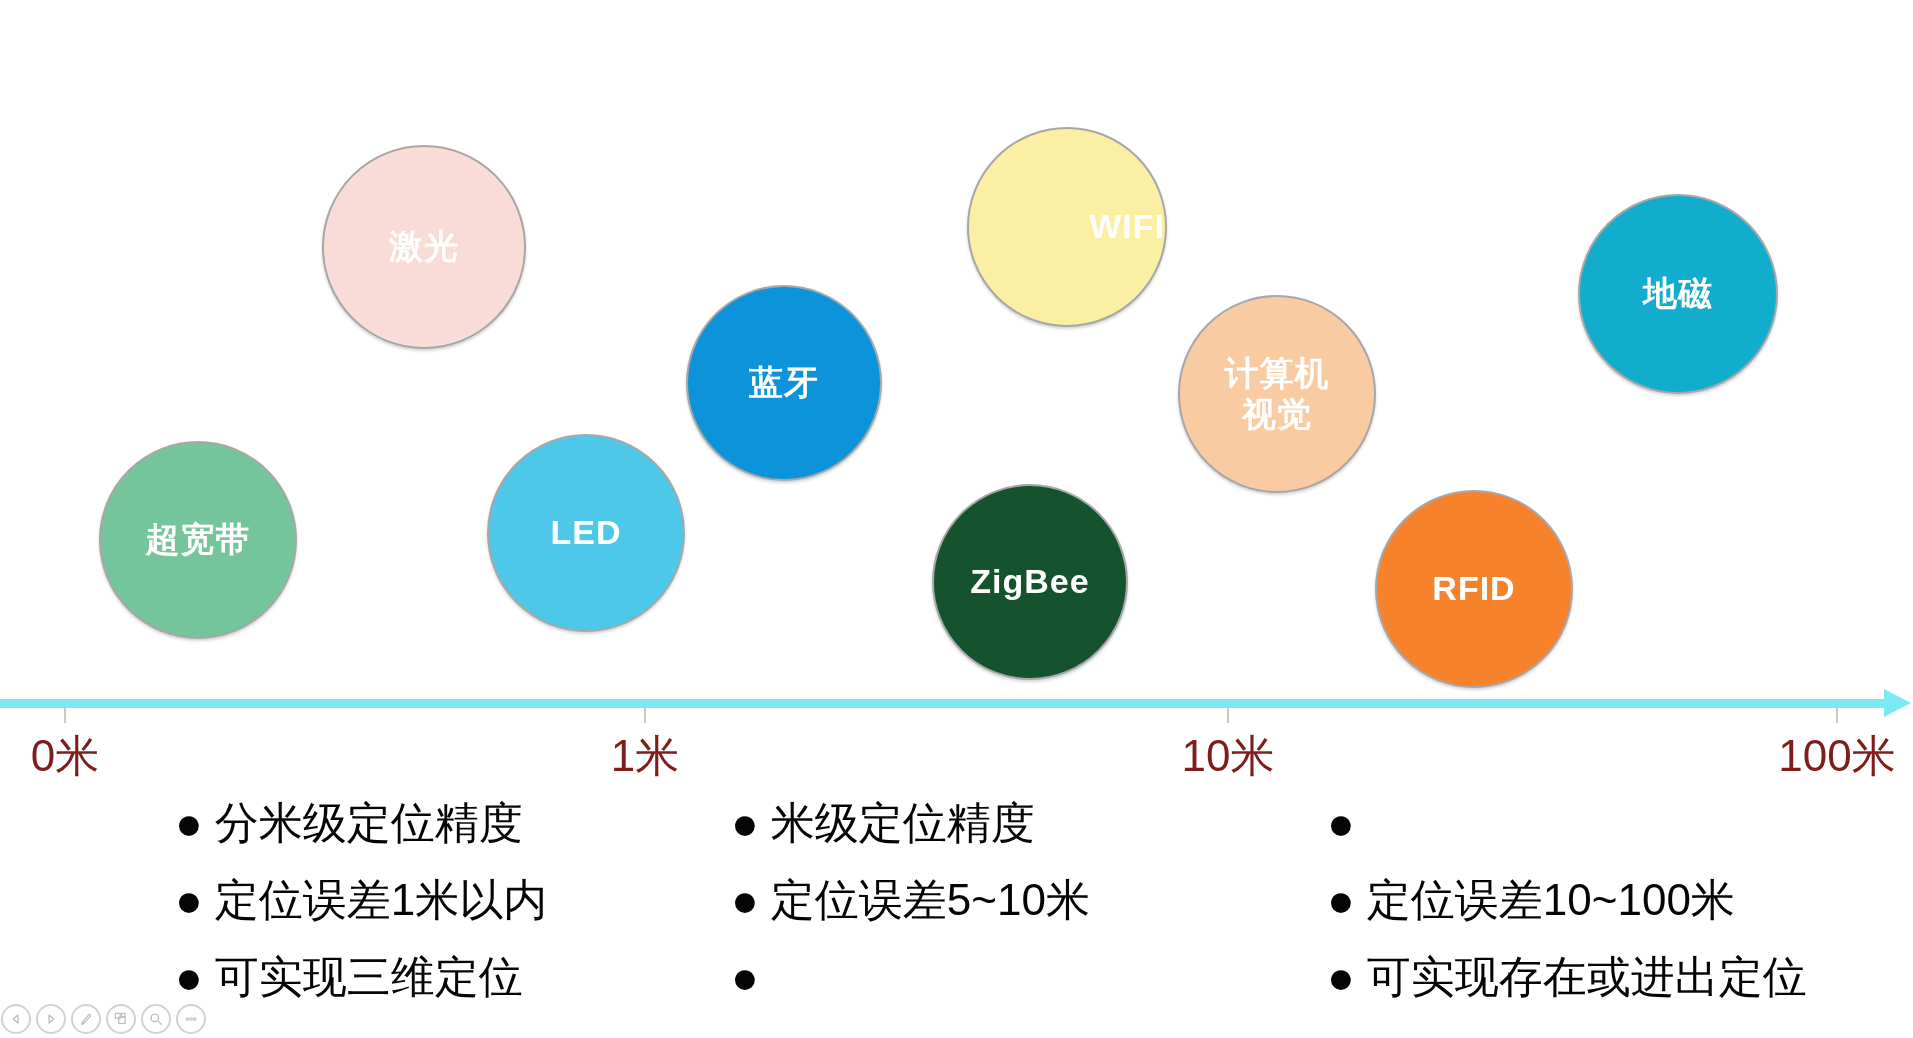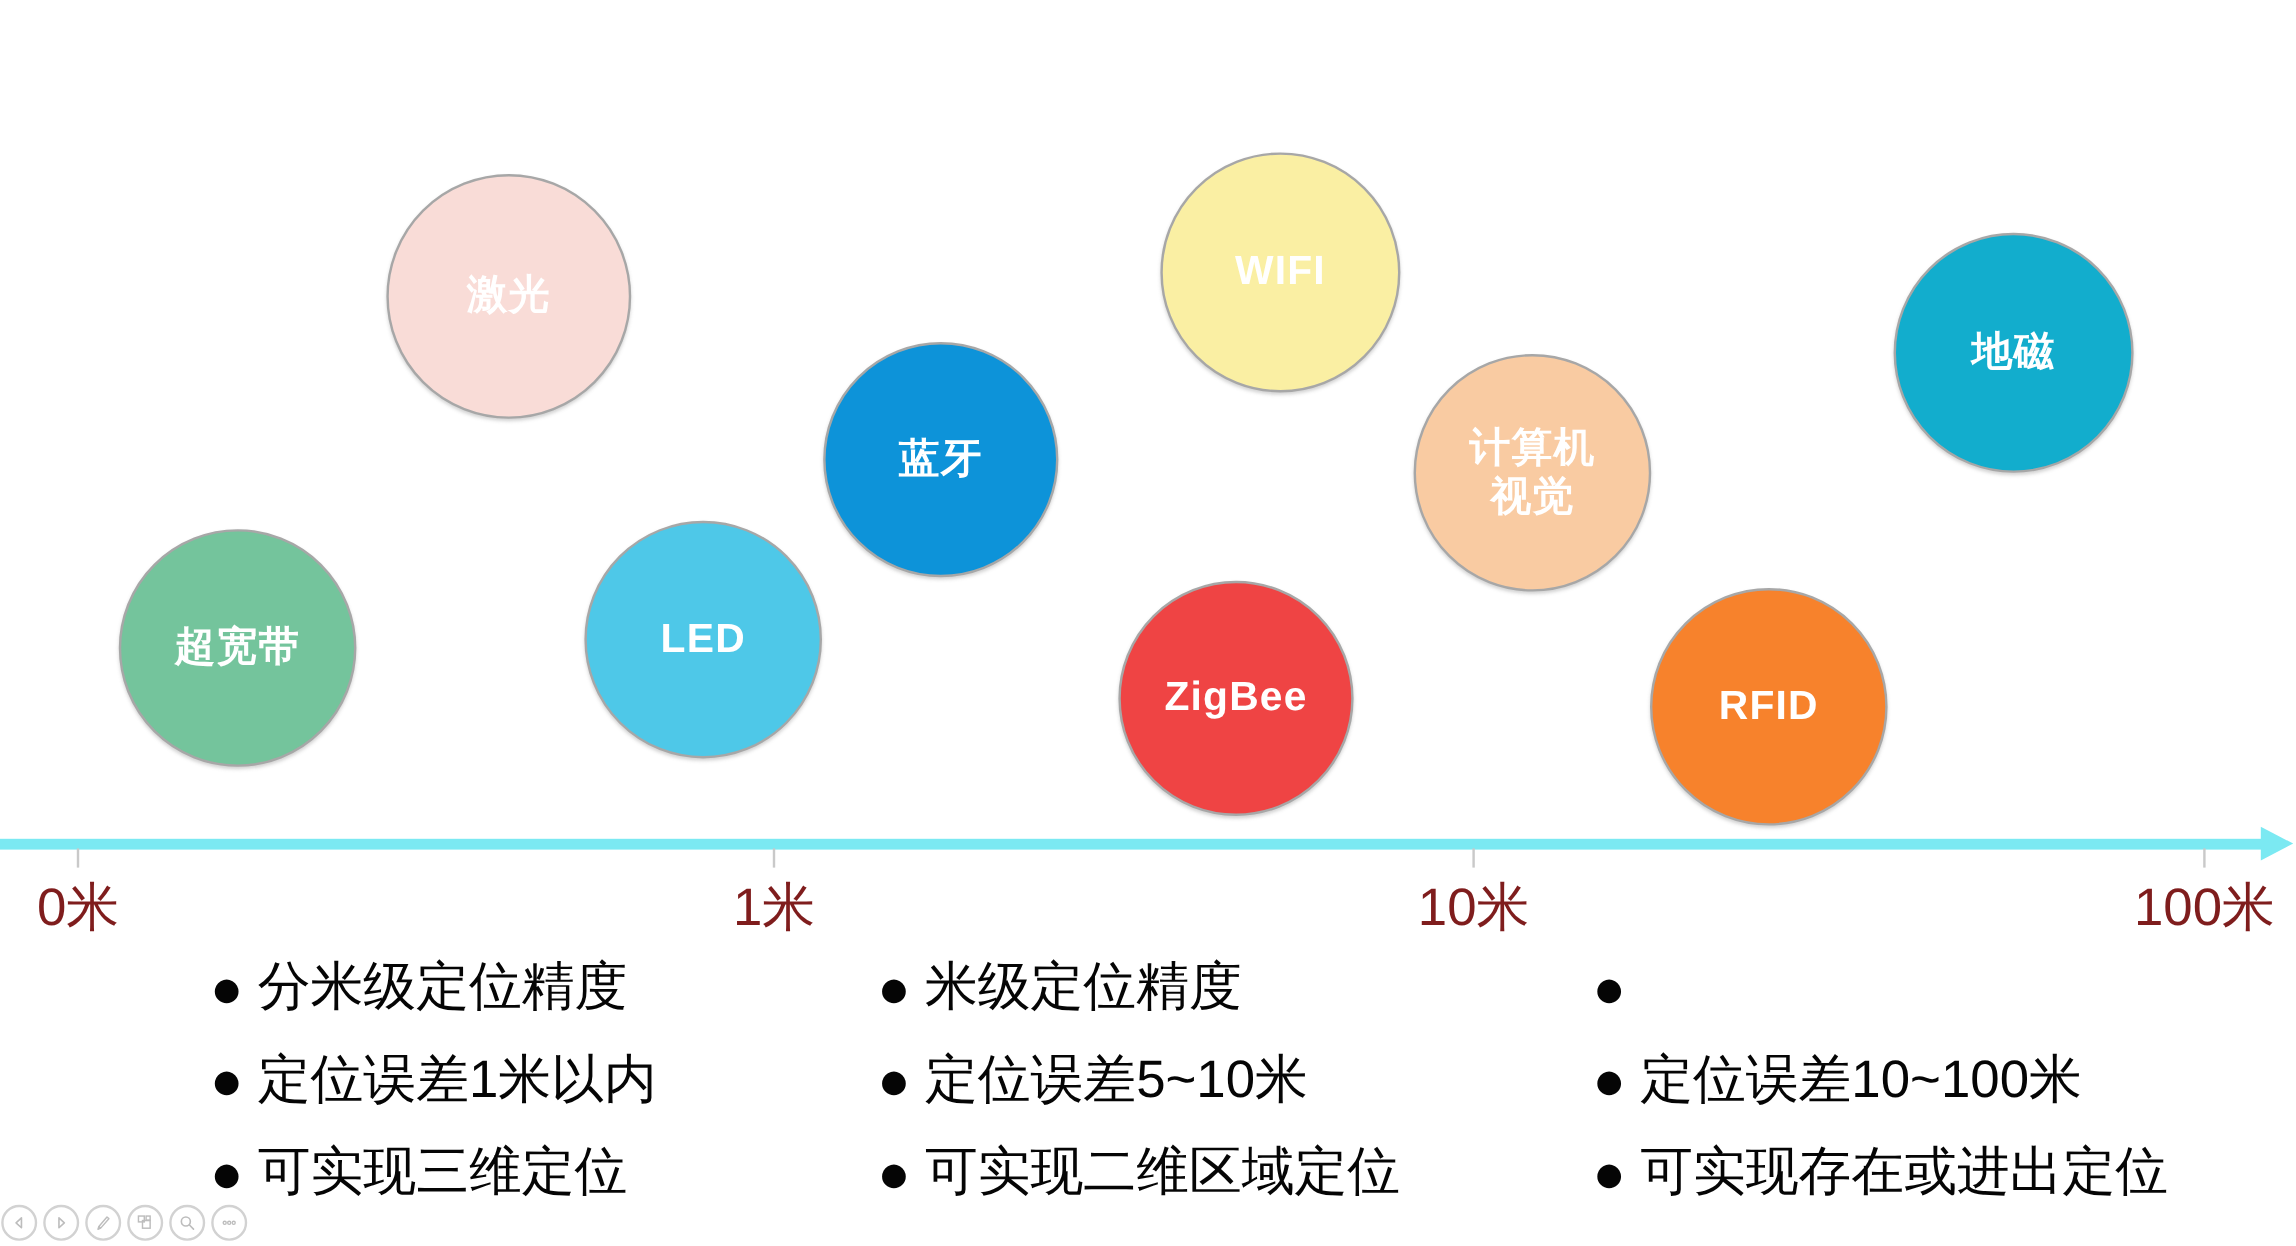--- a/index.html
+++ b/index.html
@@ -85,24 +85,24 @@
   </div>
       <div class="bubble" style="left: 99px; top: 441px; width: 198px; height: 198px; background: rgb(116, 196, 156);">
     <span class="bubble-label">超宽带</span>
   </div>
       <div class="bubble" style="left: 487px; top: 434px; width: 198px; height: 198px; background: rgb(78, 200, 232);">
     <span class="bubble-label">LED</span>
   </div>
       <div class="bubble" style="left: 686px; top: 285px; width: 196px; height: 196px; background: rgb(13, 147, 217); justify-content: center;">
     <span class="bubble-label">蓝牙</span>
   </div>
-      <div class="bubble" style="left: 967px; top: 127px; width: 200px; height: 200px; background: rgb(250, 239, 163);">
+      <div class="bubble" style="left: 967px; top: 127px; width: 200px; height: 200px; background: rgb(250, 239, 163); justify-content: flex-end;">
     <span class="bubble-label">WIFI</span>
   </div>
-      <div class="bubble" style="left: 932px; top: 484px; width: 196px; height: 196px; background: #ef4444;">
+      <div class="bubble" style="left: 932px; top: 484px; width: 196px; height: 196px; background: #14532d;">
     <span class="bubble-label">ZigBee</span>
   </div>
       <div class="bubble" style="left: 1178px; top: 295px; width: 198px; height: 198px; background: rgb(249, 203, 162);">
     <span class="bubble-label">计算机
 视觉</span>
   </div>
       <div class="bubble" style="left: 1375px; top: 490px; width: 198px; height: 198px; background: rgb(247, 130, 44);">
     <span class="bubble-label">RFID</span>
   </div>
       <div class="bubble" style="left: 1578px; top: 194px; width: 200px; height: 200px; background: rgb(18, 173, 205);">
@@ -144,21 +144,20 @@
         <div class="note-row">
     <span class="note-bullet">●</span>
     <span class="note-text">米级定位精度</span>
   </div>
         <div class="note-row">
     <span class="note-bullet">●</span>
     <span class="note-text">定位误差5~10米</span>
   </div>
         <div class="note-row">
     <span class="note-bullet">●</span>
-    <span class="note-text">可实现二维区域定位</span>
   </div>
       </div>
       <div class="note-col" style="left: 1327px; top: 798px;">
         <div class="note-row">
     <span class="note-bullet">●</span>
   </div>
         <div class="note-row">
     <span class="note-bullet">●</span>
     <span class="note-text">定位误差10~100米</span>
   </div>

